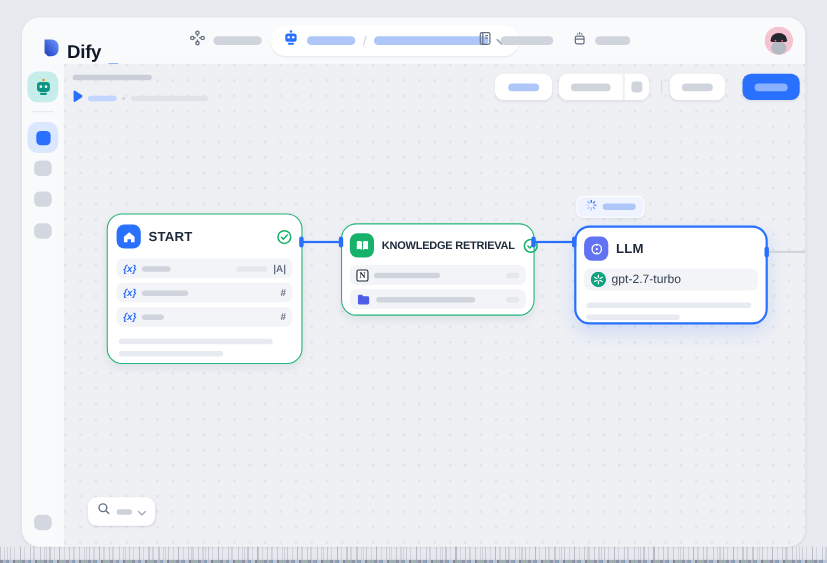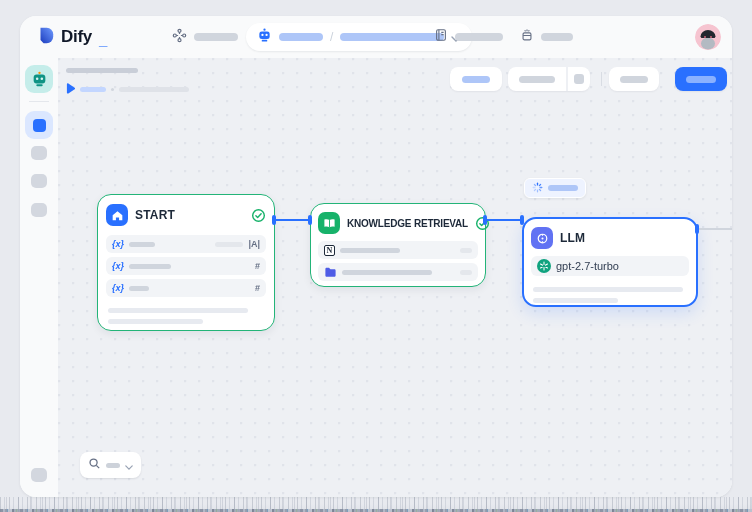--- a/index.html
+++ b/index.html
@@ -5,21 +5,21 @@
   html,body{margin:0;padding:0;}
   body{font-family:"Liberation Sans",sans-serif;}
   .stage{position:relative;width:752px;height:512px;background:#e8eaef;overflow:hidden;}
 
   
   .window{position:absolute;left:20px;top:16px;width:712px;height:481px;background:#f9fafb;
     border-radius:16px;box-shadow:0 1px 3px rgba(16,24,40,.08);overflow:hidden;}
 
   
   .topbar{position:relative;height:42px;background:#f9fafb;}
-  .logo{position:absolute;left:16px;top:0;height:42px;display:flex;align-items:center;gap:6px;}
+  .logo{position:absolute;left:16px;top:0;height:42px;display:flex;align-items:flex-end;gap:6px;}
   .logo-text{font-size:17px;font-weight:800;color:#101828;letter-spacing:-.3px;}
   .logo-cursor{font-size:15px;font-weight:800;color:#2970ff;transform:translateY(2px);margin-left:1px;}
   .hgroup{position:absolute;top:0;height:42px;display:flex;align-items:center;gap:7px;}
   .bar{display:inline-block;background:#d0d5dd;border-radius:4px;height:8px;}
   .bar.sm{height:5px;border-radius:3px;}
   .bar.blue{background:#aec6f8;}
   .bar.lightblue{background:#c3d6ff;}
   .bar.light{background:#e4e7ec;}
   .bar.faint{background:#dfe2e8;}
   .pill{position:absolute;left:226px;top:7px;height:28px;border-radius:14px;background:#fff;
@@ -50,21 +50,21 @@
     box-shadow:0 1px 2px rgba(16,24,40,.06);display:flex;align-items:center;justify-content:center;}
   .btn.primary{background:#2970ff;}
   .btn .seg{display:flex;align-items:center;justify-content:center;width:22px;height:24px;border-left:2px solid #eef0f4;}
   .minisq{width:10px;height:10px;border-radius:3px;background:#d0d5dd;}
   .tdivider{position:absolute;left:543px;top:14px;width:1px;height:14px;background:#d8dce3;}
 
   
   .node{position:absolute;background:#fff;border-radius:14px;padding:8px;box-sizing:border-box;z-index:2;
     box-shadow:0 3px 8px rgba(16,24,40,.07);}
   .node.green{border:1.5px solid #23b478;}
-  .node.blue{border:2px solid #2970ff;box-shadow:0 6px 16px rgba(41,112,255,.16);margin-top:12px;}
+  .node.blue{border:2px solid #2970ff;box-shadow:0 6px 16px rgba(41,112,255,.16);}
   .node-head{display:flex;align-items:center;gap:7px;height:24px;}
   .node-icon{width:22px;height:22px;border-radius:7px;display:flex;align-items:center;justify-content:center;flex:0 0 22px;}
   .node-icon.blue{background:#2970ff;}
   .node-icon.green{background:#17b26a;}
   .node-icon.indigo{background:#6172f3;}
   .node-title{font-size:12px;font-weight:700;color:#1d2939;letter-spacing:.2px;white-space:nowrap;}
   .node-title.small{font-size:10px;letter-spacing:-.2px;}
   .check{margin-left:auto;display:flex;}
   .vrow{height:18px;background:#f2f4f7;border-radius:6px;display:flex;align-items:center;padding:0 6px;gap:5px;margin-top:4px;}
   .vrow.first{margin-top:8px;}

